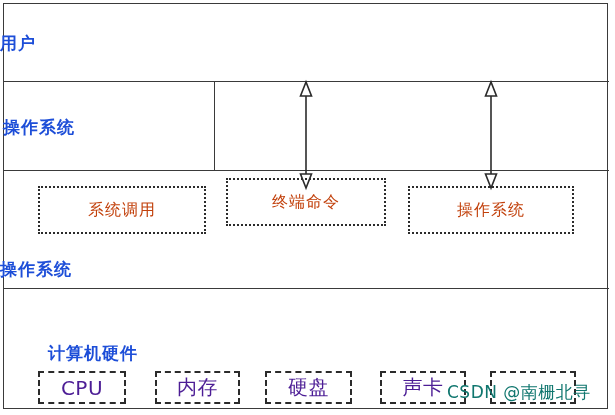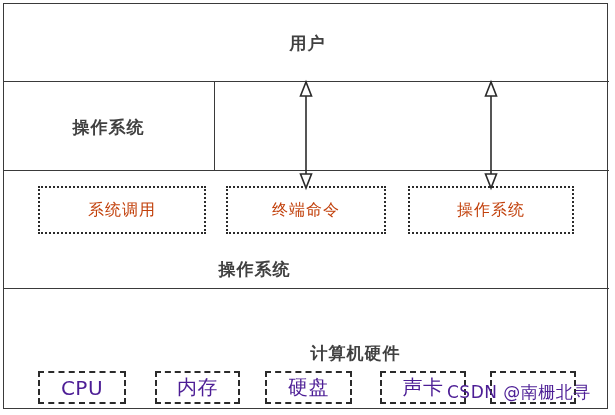--- a/index.html
+++ b/index.html
@@ -37,23 +37,23 @@
   .vdivider {
     position: absolute;
     width: 0;
     border-left: 1.6px solid #3a3a3a;
   }
   .band-label {
     position: absolute;
     font-weight: bold;
     font-size: 17px;
     letter-spacing: 1px;
-    text-align: center;
+    text-align: left;
     white-space: nowrap;
-    color: #404040;
+    color: #1d4ed8;
     font-family: Liberation Serif, serif;
   }
   .dotted-box {
     position: absolute;
     border: 2px dotted #2b2b2b;
     box-sizing: border-box;
     display: flex;
     align-items: center;
     justify-content: center;
     background: transparent;
@@ -79,21 +79,21 @@
     color: #4c1d95;
     white-space: nowrap;
   }
   .arrow-svg {
     position: absolute;
     overflow: visible;
   }
   .watermark {
     position: absolute;
     font-size: 17px;
-    color: #4c1d95;
+    color: #0f766e;
     white-space: nowrap;
     letter-spacing: 0.5px;
     pointer-events: none;
   }
 </style>
 </head>
 <body>
 
 <div id="diagram">
 
@@ -118,21 +118,21 @@
   <svg class="arrow-svg" style="left:479px; top:80px;" width="24" height="110" viewBox="0 0 24 110">
     <line x1="12" y1="9" x2="12" y2="100" stroke="#2b2b2b" stroke-width="1.6"></line>
     <polygon points="12,2 6.5,16 17.5,16" fill="#ffffff" stroke="#2b2b2b" stroke-width="1.6"></polygon>
     <polygon points="12,108 6.5,94 17.5,94" fill="#ffffff" stroke="#2b2b2b" stroke-width="1.6"></polygon>
   </svg>
 
   <div class="dotted-box" style="left:38px; top:186px; width:168px; height:48px;">
     <span>系统调用</span>
   </div>
 
-  <div class="dotted-box" style="left:226px; top:186px; width:160px; height:48px;font-family:Liberation Mono, monospace;">
+  <div class="dotted-box" style="left:226px; top:178px; width:160px; height:48px;font-family:Liberation Mono, monospace;">
     <span>终端命令</span>
   </div>
 
   <div class="dotted-box" style="left:408px; top:186px; width:166px; height:48px;">
     <span>操作系统</span>
   </div>
 
   <div class="band-label" style="left:0; top:258px; width:509px;">操作系统</div>
 
   <div class="band-label" style="left:0; top:342px; width:615px;padding-left:48px;">计算机硬件</div>

